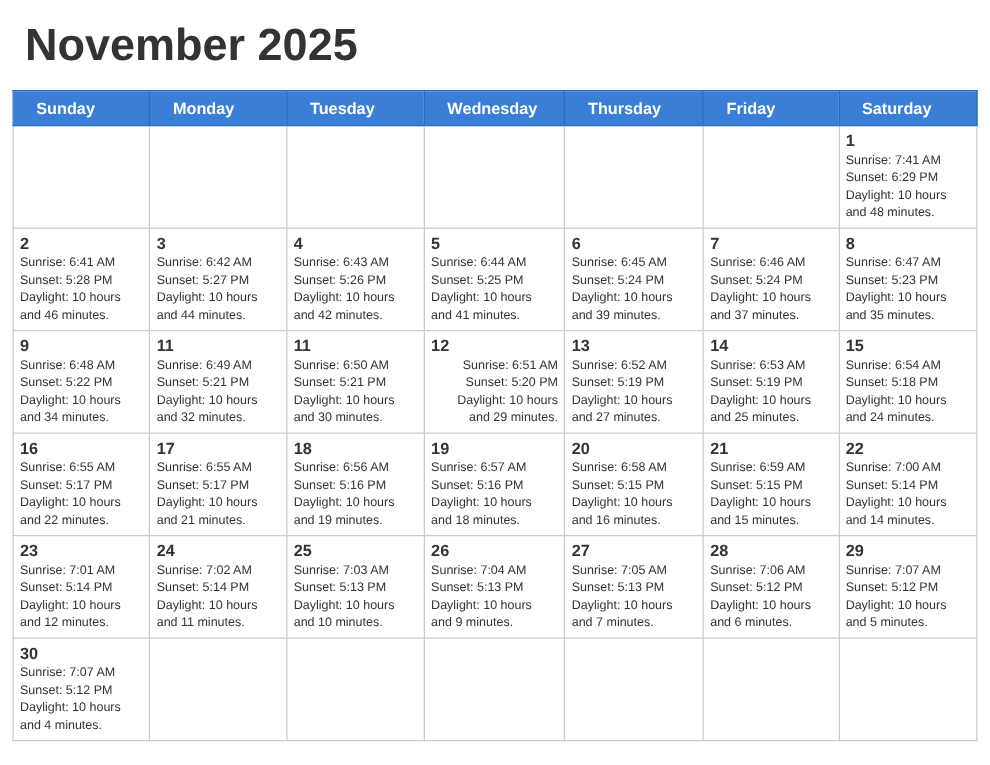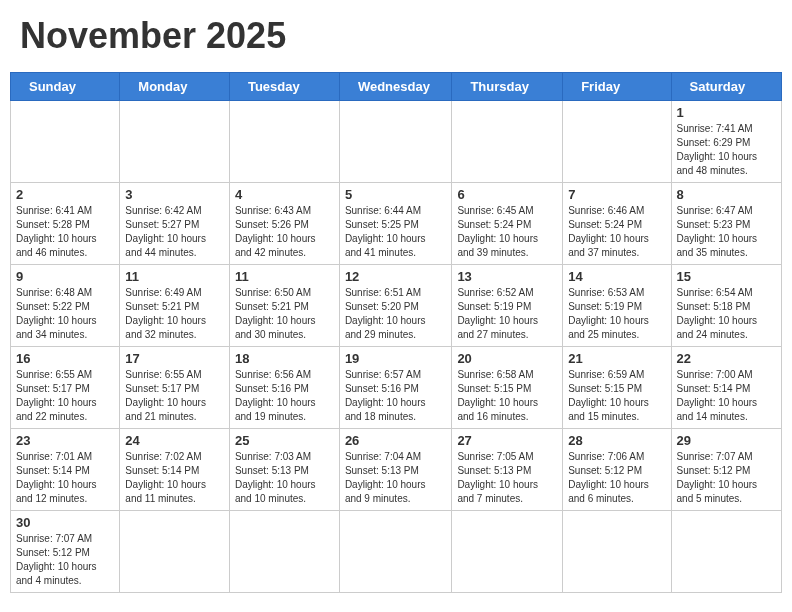--- a/index.html
+++ b/index.html
@@ -188,21 +188,21 @@
         </td>
         <td>
           <div class="day-number">11</div>
           <div class="day-info" style="white-space: pre-line;">Sunrise: 6:50 AM
 Sunset: 5:21 PM
 Daylight: 10 hours
 and 30 minutes.</div>
         </td>
         <td>
           <div class="day-number">12</div>
-          <div class="day-info" style="white-space: pre-line;">Sunrise: 6:51 AM
+          <div class="day-info" style="white-space: pre-line; text-align: right;">Sunrise: 6:51 AM
 Sunset: 5:20 PM
 Daylight: 10 hours
 and 29 minutes.</div>
         </td>
         <td>
           <div class="day-number">13</div>
           <div class="day-info" style="white-space: pre-line;">Sunrise: 6:52 AM
 Sunset: 5:19 PM
 Daylight: 10 hours
 and 27 minutes.</div>

